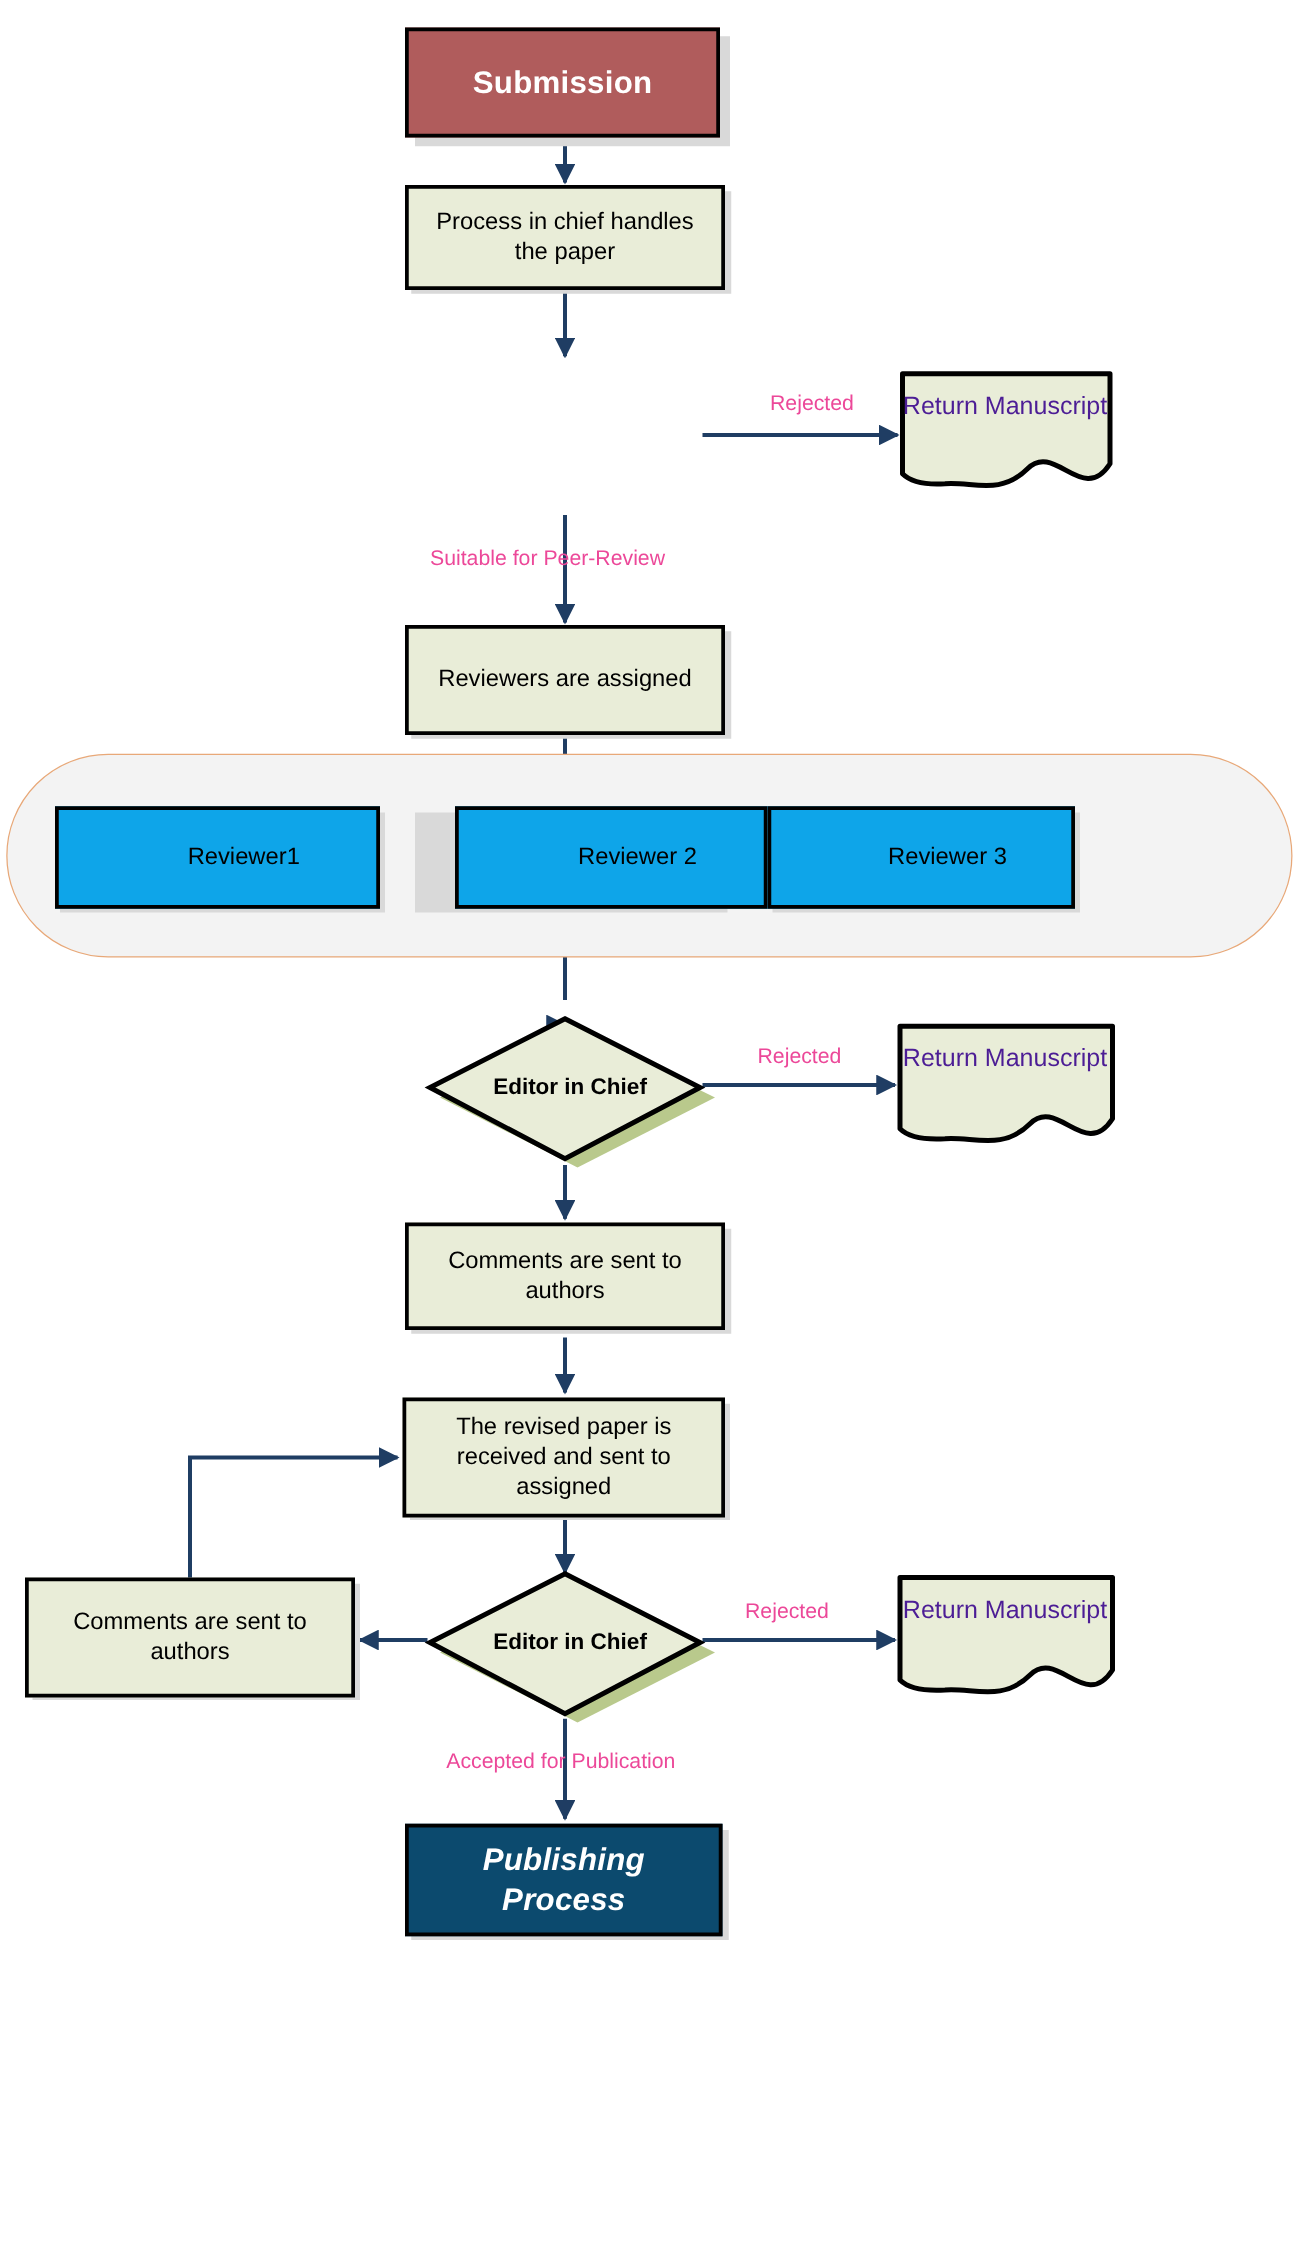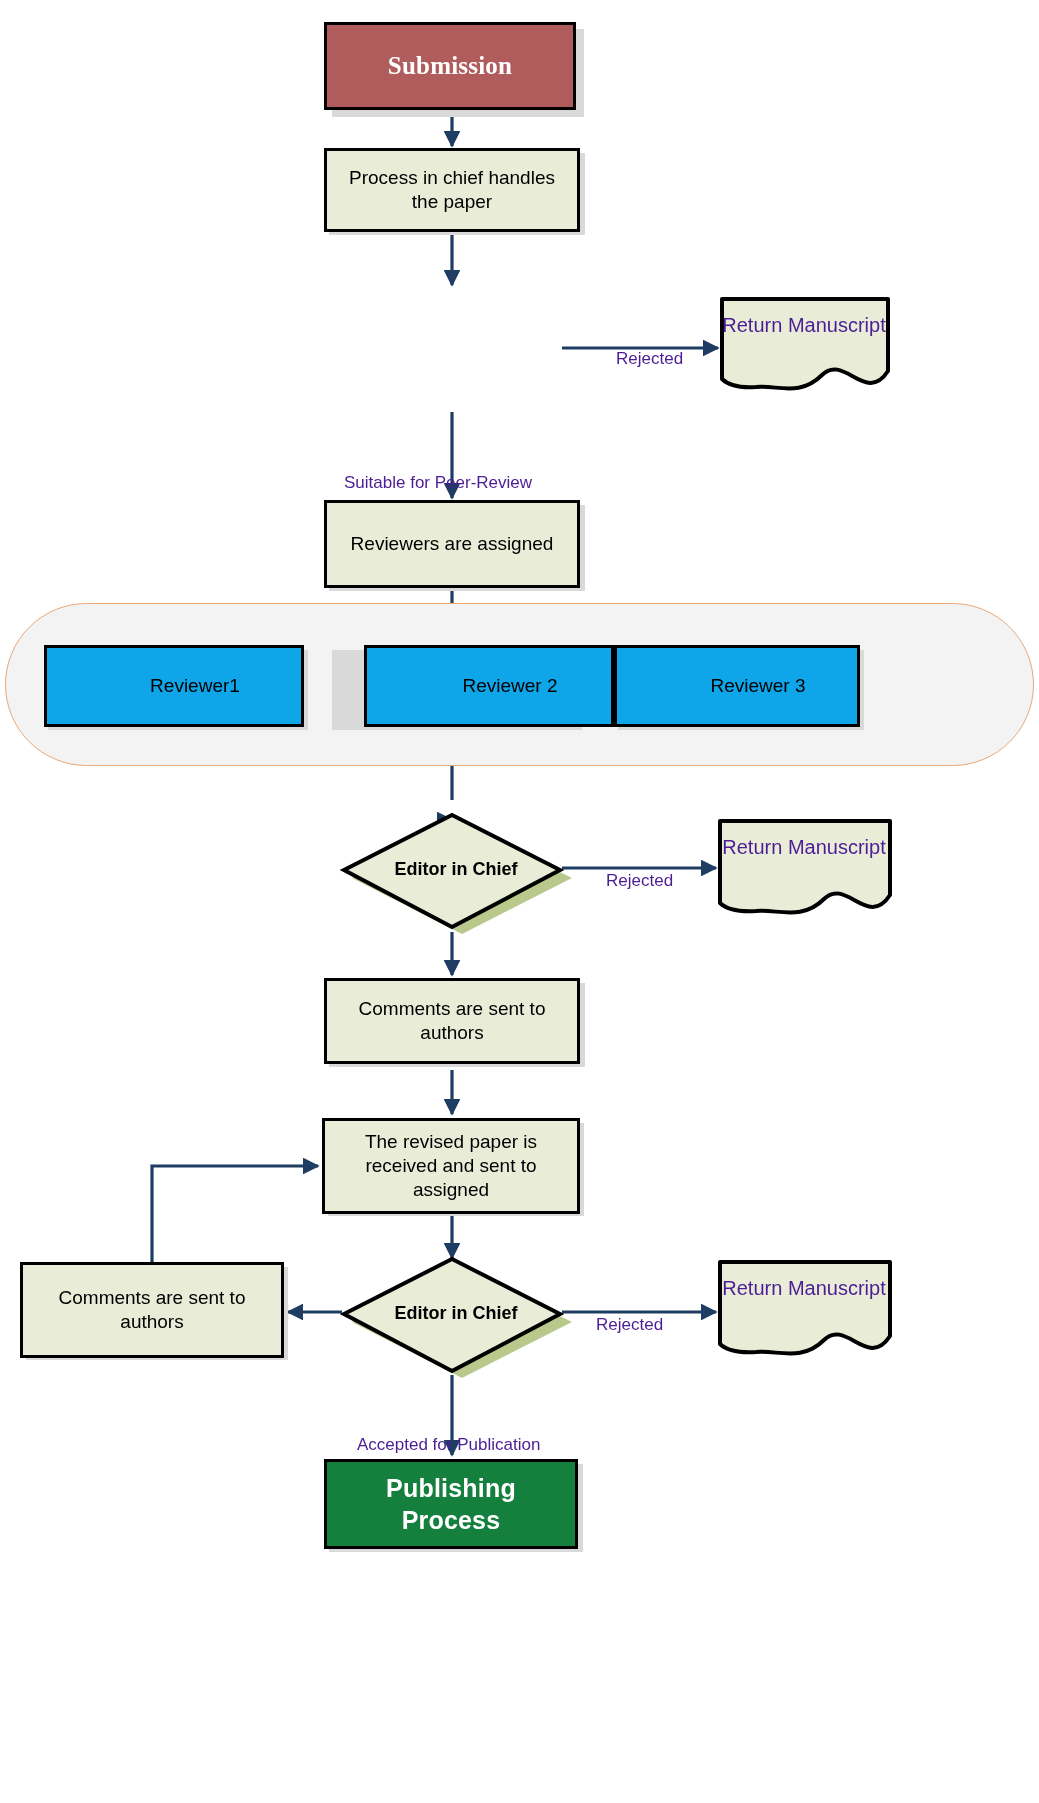--- a/index.html
+++ b/index.html
@@ -37,21 +37,21 @@
   }
   
   .term {
     border: 3px solid #000000;
     color: #ffffff;
     font-weight: bold;
     font-size: 25px;
     letter-spacing: 0.2px;
   }
   .term.start { background: #b05c5c; }
-  .term.end   { background: #15803d; }
+  .term.end   { background: #0c4a6e; font-style: italic; }
   
   .proc {
     background: #e9edd8;
     border: 3px solid #000000;
     color: #000000;
     font-size: 19px;
     padding: 4px 10px;
   }
   
   .rev {
@@ -98,25 +98,24 @@
     text-align: center;
     font-size: 20px;
     color: #4c1d95;
     line-height: 1.3;
     pointer-events: none;
   }
   
   .edge-label {
     position: absolute;
     font-size: 17px;
-    color: #4c1d95;
+    color: #ec4899;
     white-space: nowrap;
     z-index: 3;
     background: transparent;
-    margin-top: 36px;
   }
   .shadow-box {
     position: absolute;
     background: #d9d9d9;
     z-index: 0;
   }
 </style>
 </head>
 <body>
 
@@ -174,21 +173,21 @@
 
       <path d="M 177 760 L 740 760"></path>
 
       <path d="M 452 760 L 452 800"></path>
     </g>
   </svg>
 
   <div class="group-box" style="left:5px; top:603px; width:1029px; height:163px;"></div>
 
   <div class="shadow-box" style="left:332px; top:29px; width:252px; height:88px;"></div>
-  <div class="node term start" style="left:324px; top:22px; width:252px; height:88px; z-index:2;font-family:Liberation Serif, serif;">
+  <div class="node term start" style="left:324px; top:22px; width:252px; height:88px; z-index:2;">
     <span>Submission</span>
   </div>
 
   <div class="shadow-box" style="left:329px; top:153px; width:256px; height:82px;"></div>
   <div class="node proc" style="left:324px; top:148px; width:256px; height:84px; z-index:2;">
     <span>Process in chief handles the paper</span>
   </div>
 
 
   <div class="doc-wrap" style="left:718px; top:295px; width:172px; height:98px;">

